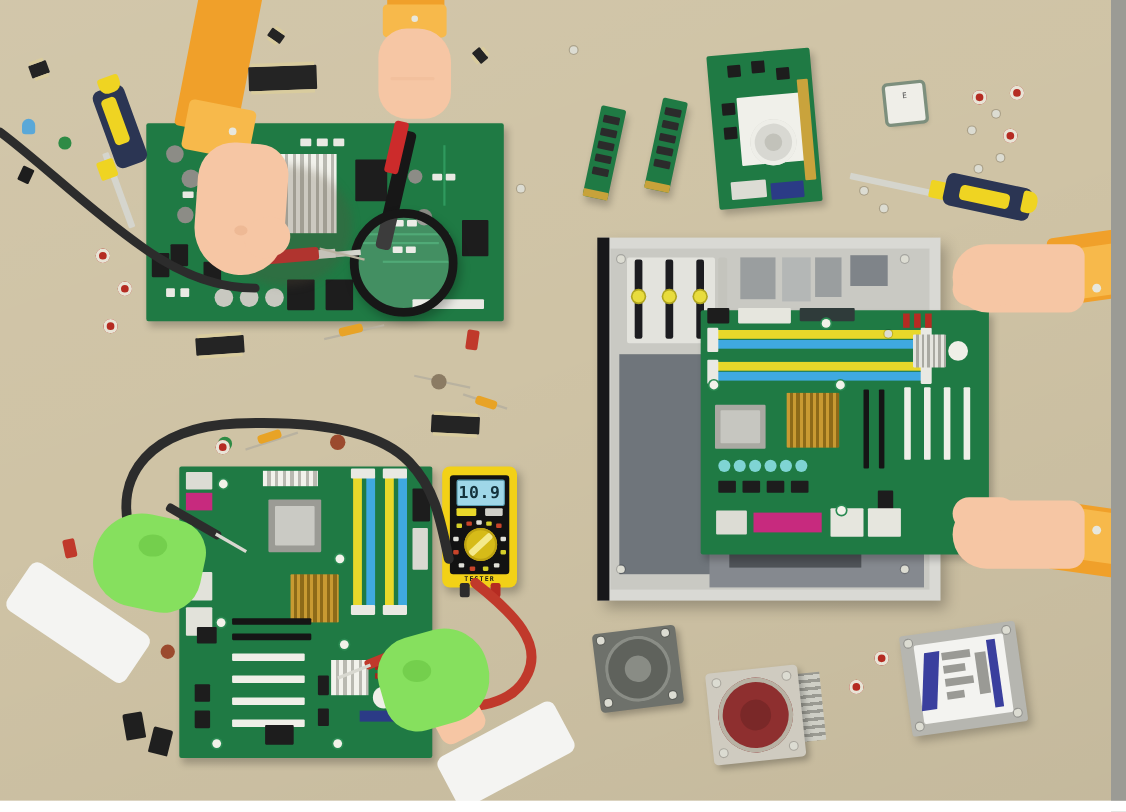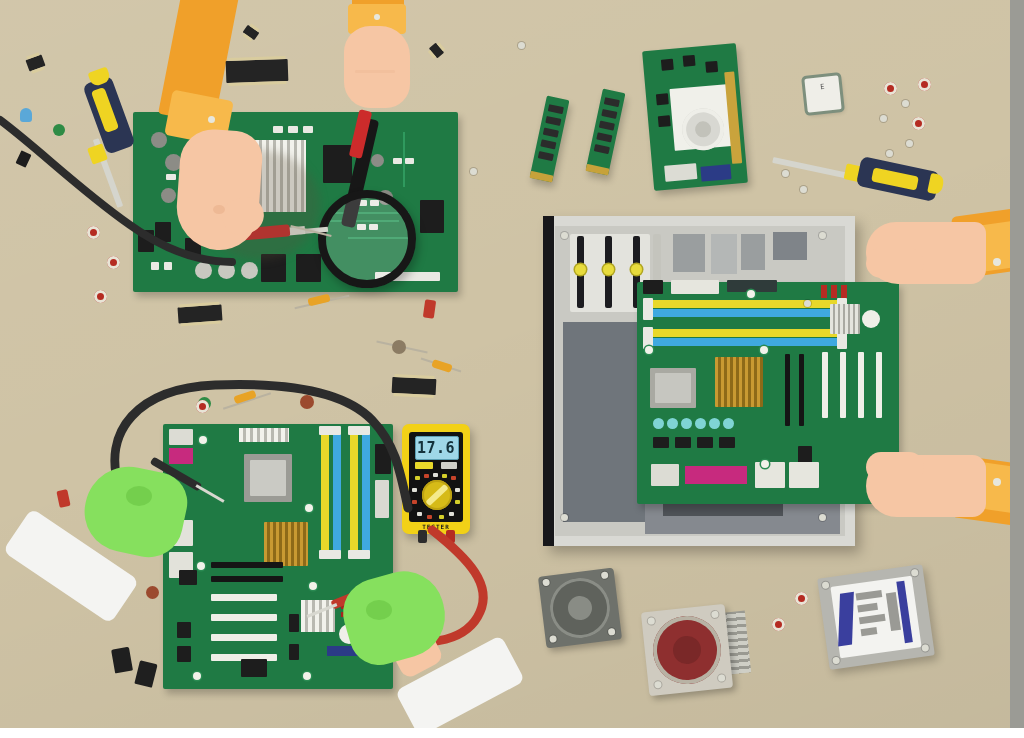--- a/index.html
+++ b/index.html
@@ -496,21 +496,21 @@
     <div class="hole" style="left:142px; top:80px; width:8px; height:8px;"></div>
     <div class="hole" style="left:34px; top:138px; width:8px; height:8px;"></div>
     <div class="hole" style="left:146px; top:158px; width:8px; height:8px;"></div>
     <div class="hole" style="left:30px; top:248px; width:8px; height:8px;"></div>
     <div class="hole" style="left:140px; top:248px; width:8px; height:8px;"></div>
   </div>
 
   <div class="layer" id="multimeter-body" style="left:402px; top:424px; width:68px; height:110px;">
     <div class="layer" id="mm-face" style="left:7px; top:8px; width:54px; height:90px;">
       <div class="layer" id="mm-lcd" style="left:6px; top:4px; width:42px; height:22px;">
-        <span id="mm-reading">17.6</span>
+        <span id="mm-reading">10.9</span>
       </div>
       <div class="layer" style="left:6px; top:30px; width:18px; height:7px; background:#e8d82a; position:absolute; border-radius:1px;"></div>
       <div class="layer" style="left:32px; top:30px; width:16px; height:7px; background:#cfcfc8; position:absolute; border-radius:1px;"></div>
 
       <div class="mm-tick" style="left:6px; top:44px; background:#d4cf2a;"></div>
       <div class="mm-tick" style="left:15px; top:42px; background:#c7442a;"></div>
       <div class="mm-tick" style="left:24px; top:41px; background:#e0e0d8;"></div>
       <div class="mm-tick" style="left:33px; top:42px; background:#d4cf2a;"></div>
       <div class="mm-tick" style="left:42px; top:44px; background:#c7442a;"></div>
       <div class="mm-tick" style="left:3px; top:56px; background:#e0e0d8;"></div>

